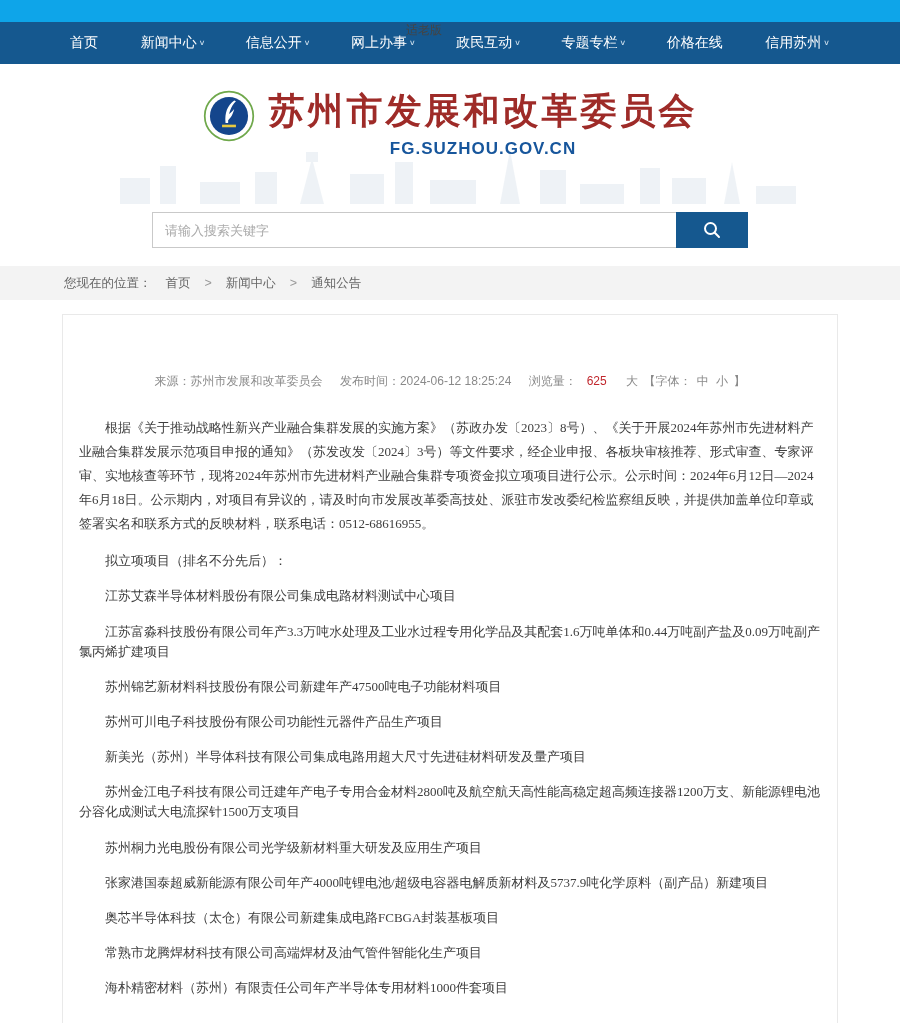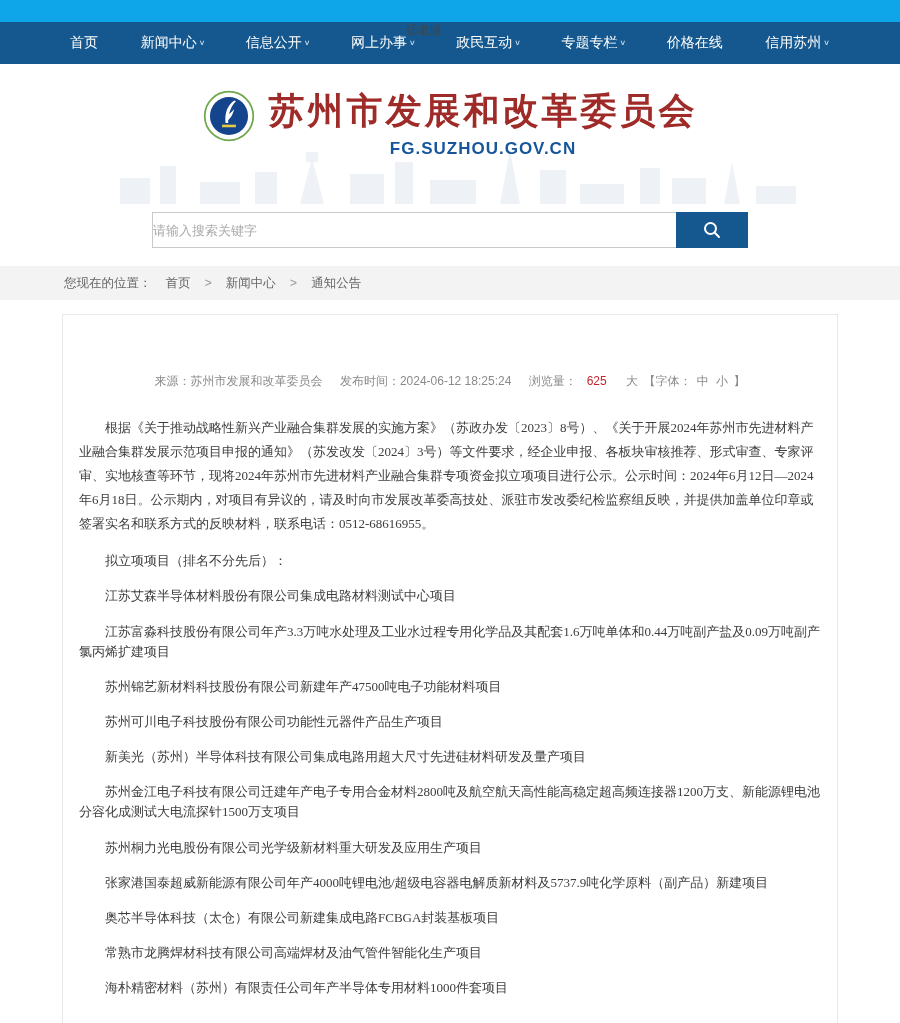--- a/index.html
+++ b/index.html
@@ -25,21 +25,21 @@
   .skyline { position:absolute; bottom:0; left:0; width:100%; height:60px; opacity:.5; }
   .masthead-inner { position:relative; display:flex; justify-content:center; align-items:flex-start; padding-top:26px; gap:14px; }
   .site-logo { width:52px; height:52px; flex:0 0 auto; }
   .masthead-text { text-align:center; }
   .site-title { font-size:36px; font-weight:bold; color:#9e2b28; letter-spacing:3px; line-height:1.15; }
   .site-domain { margin-top:8px; font-size:17px; font-weight:bold; color:#17569c; letter-spacing:1px; }
 
   
   .search-row { display:flex; justify-content:center; margin:8px 0 18px 0; }
   .search-box { display:flex; width:596px; }
-  .search-input { flex:1; height:36px; border:1px solid #c9c9c9; border-right:none; padding:0 0; font-size:13px; color:#333; outline:none; }
+  .search-input { flex:1; height:36px; border:1px solid #c9c9c9; border-right:none; padding:0 12px; font-size:13px; color:#333; outline:none; }
   .search-input::placeholder { color:#aaa; }
   .search-btn { width:72px; height:36px; background:#15588f; border:none; cursor:pointer; display:flex; align-items:center; justify-content:center; }
 
   
   .breadcrumb-bar { background:#f3f3f3; height:34px; display:flex; align-items:center; padding-left:64px; font-size:12.5px; color:#666; gap:14px; }
   .breadcrumb-bar a { color:#666; text-decoration:none; cursor:pointer; }
   .crumb-sep { color:#999; }
 
   
   .article-card { width:776px; margin:14px auto 18px auto; background:#fff; border:1px solid #e9e9e9; padding:36px 16px 26px 16px; position:relative; }

